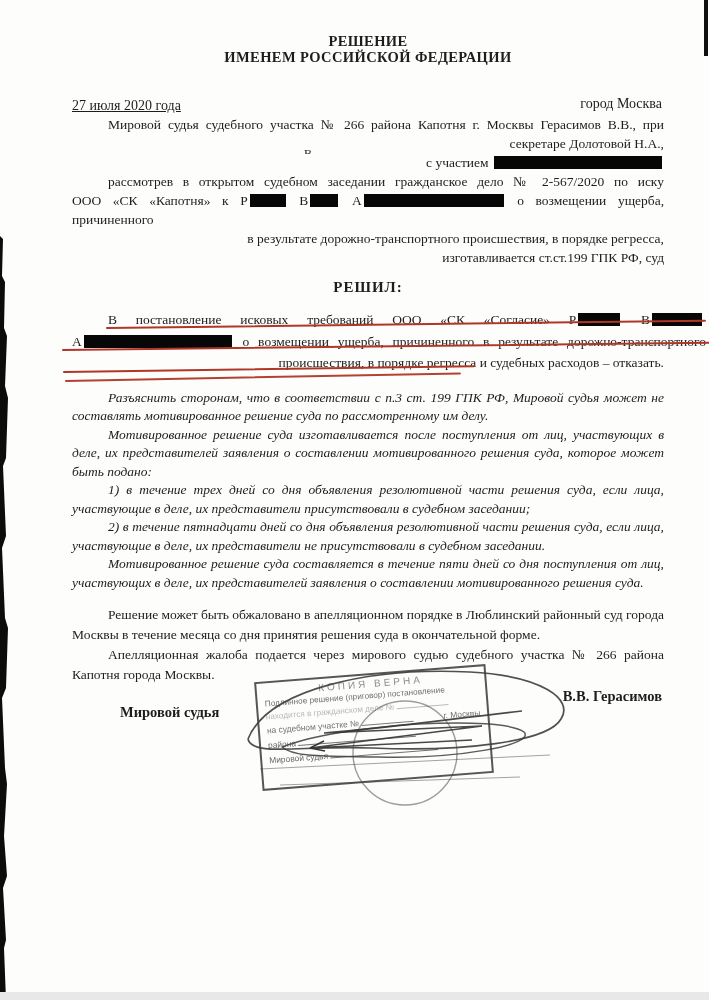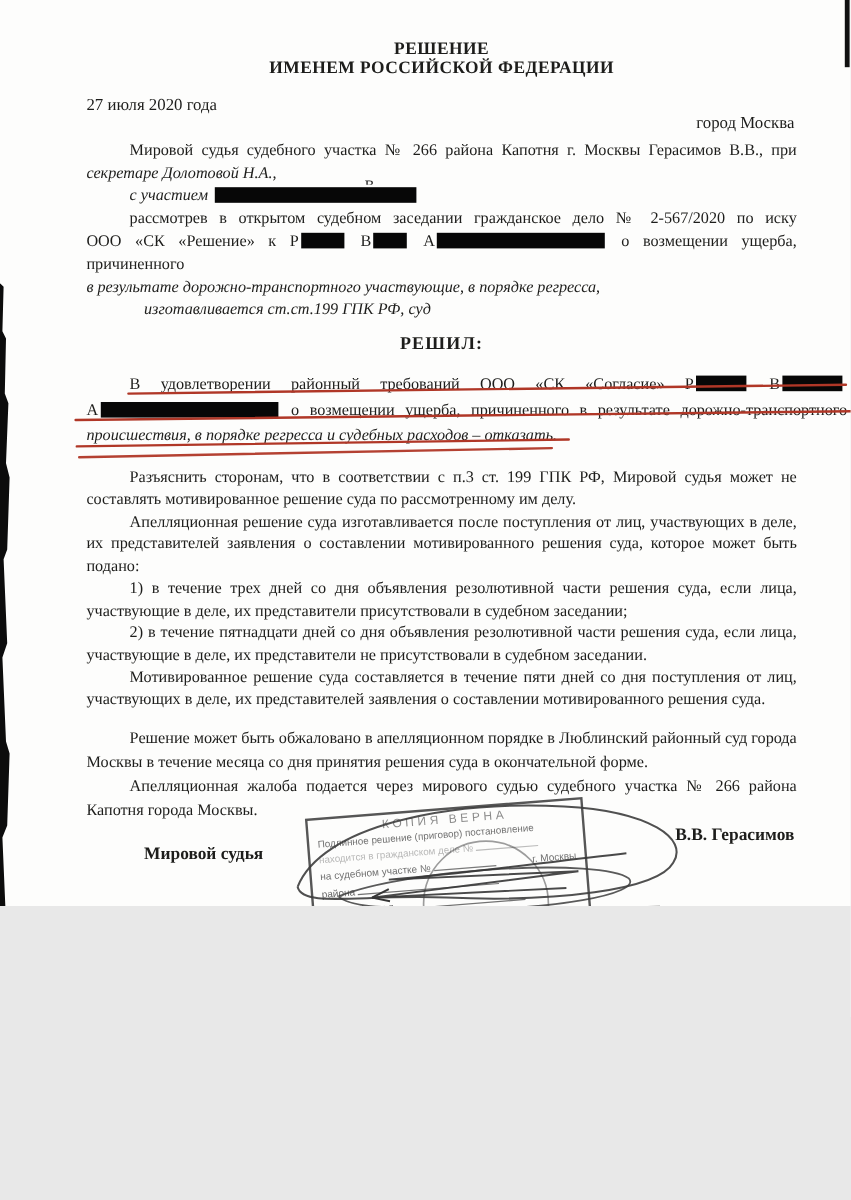--- a/index.html
+++ b/index.html
@@ -1,33 +1,33 @@
 <!DOCTYPE html>
 <html><head>
 <meta charset="utf-8">
 <style>
   html,body { margin:0; padding:0; background:#e8e8e8; }
   .page {
-    position:relative; width:709px; height:755px; margin:0 auto;
+    position:relative; width:709px; height:992px; margin:0 auto;
     background:#fdfdfc; overflow:hidden;
     font-family:"Liberation Serif", serif; color:#1d1d1b;
   }
   .content { position:absolute; left:72px; top:0; width:592px; }
 
   .doc-title { margin-top:34px; text-align:center; font-weight:bold;
                font-size:14.5px; line-height:15.5px; letter-spacing:.4px; }
 
   .date-row { position:relative; margin-top:15px; height:26px; font-size:14px; }
-  .date-left  { position:absolute; left:0; top:1px; }
+  .date-left  { position:absolute; left:0; top:18px;text-decoration:underline; }
   .city-right { position:absolute; right:2px; top:16px; }
 
   .body-line { font-size:13.5px; }
   .intro { margin-top:9px; line-height:19px; position:relative; }
   .jline { text-align:justify; text-align-last:justify; }
-  .lline { text-align:left;font-style:italic; }
+  .lline { text-align:right; }
   .ind   { text-indent:36px; }
   .ind2  { text-indent:48px; }
 
   .redact { display:inline-block; height:13px; background:#070707;
             vertical-align:-2px; margin:0 2px; }
   .rw-a { width:168px; } .rw-b { width:36px; } .rw-c { width:28px; }
   .rw-d { width:140px; } .rw-e { width:42px; } .rw-f { width:50px; }
   .rw-g { width:148px; }
 
   .frag-over-bar { position:absolute; left:232px; top:30px; height:9px;
@@ -39,21 +39,21 @@
   .resolution { position:relative; margin-top:13px; line-height:21.5px; }
   .res-l1 { margin-right:-40px; }
   .res-l2 { margin-right:-42px; }
   .redline { position:absolute; height:2.2px; background:#b03727;
              border-radius:2px; transform-origin:left center; }
   .u1 { left:34px;  top:18px; width:600px; transform:rotate(-0.7deg); }
   .u2 { left:-10px; top:40px; width:650px; transform:rotate(-0.65deg); }
   .u3 { left:-9px;  top:62px; width:412px; transform:rotate(-0.8deg); }
   .u4 { left:-7px;  top:71px; width:396px; transform:rotate(-1.1deg); opacity:.95; }
 
-  .clarif { margin-top:15px; line-height:18.5px; }
+  .clarif { margin-top:15px; line-height:18.5px;font-style:italic; }
   .clarif p, .appeal p { margin:0; text-indent:36px; text-align:justify; }
   .appeal { margin-top:13px; line-height:20px; }
 
   .sig-block { position:relative; height:190px; }
   .judge-label { position:absolute; left:48px; top:19px; font-weight:bold; font-size:14.5px; }
   .judge-name  { position:absolute; right:2px; top:3px;  font-weight:bold; font-size:14.5px; }
 
   .stamp { position:absolute; left:186px; top:-12px; width:214px; height:98px;
            transform:rotate(-4.5deg); border:2px solid #565656;
            padding:3px 7px 4px 7px; background:rgba(255,255,255,.2);
@@ -99,50 +99,50 @@
     <div class="intro body-line">
       <div class="jline ind">Мировой судья судебного участка № 266 района Капотня г. Москвы Герасимов В.В.,  при</div>
       <div class="lline">секретаре Долотовой Н.А.,</div>
       <div class="lline ind">
         <span>с участием</span>
         <span class="redact rw-a"></span>
       </div>
       <span class="frag-over-bar">В</span>
       <div class="jline ind">рассмотрев в открытом судебном заседании гражданское дело № 2-567/2020 по иску</div>
       <div class="jline">
-        <span>ООО «СК «Решение» к Р</span><span class="redact rw-b"></span>
+        <span>ООО «СК «Капотня» к Р</span><span class="redact rw-b"></span>
         <span>В</span><span class="redact rw-c"></span>
         <span>А</span><span class="redact rw-d"></span>
         <span>о возмещении ущерба, причиненного</span>
       </div>
-      <div class="lline">в результате дорожно-транспортного участвующие, в порядке регресса,</div>
+      <div class="lline">в результате дорожно-транспортного происшествия, в порядке регресса,</div>
       <div class="lline ind2">изготавливается ст.ст.199  ГПК РФ, суд</div>
     </div>
 
     <div class="reshil">РЕШИЛ:</div>
 
     <div class="resolution body-line">
       <div class="jline ind res-l1">
-        <span>В удовлетворении районный требований ООО «СК «Согласие» Р</span><span class="redact rw-e"></span>
+        <span>В постановление исковых требований ООО «СК «Согласие» Р</span><span class="redact rw-e"></span>
         <span>В</span><span class="redact rw-f"></span>
       </div>
       <div class="jline res-l2">
         <span>А</span><span class="redact rw-g"></span>
         <span>о возмещении ущерба, причиненного в результате дорожно-транспортного</span>
       </div>
       <div class="lline">происшествия, в порядке регресса и судебных расходов – отказать.</div>
       <div class="redline u1"></div>
       <div class="redline u2"></div>
       <div class="redline u3"></div>
       <div class="redline u4"></div>
     </div>
 
     <div class="clarif body-line">
       <p>Разъяснить сторонам, что в соответствии с п.3 ст. 199 ГПК РФ, Мировой судья может не составлять мотивированное решение суда по рассмотренному им делу.</p>
-      <p>Апелляционная решение суда изготавливается после поступления от лиц, участвующих в деле, их представителей заявления о составлении мотивированного решения суда, которое может быть подано:</p>
+      <p>Мотивированное решение суда изготавливается после поступления от лиц, участвующих в деле, их представителей заявления о составлении мотивированного решения суда, которое может быть подано:</p>
       <p>1) в течение трех дней со дня объявления резолютивной части решения суда, если лица, участвующие в деле, их представители присутствовали в судебном заседании;</p>
       <p>2) в течение пятнадцати дней со дня объявления резолютивной части решения суда, если лица, участвующие в деле, их представители не присутствовали в судебном заседании.</p>
       <p>Мотивированное решение суда составляется в течение пяти дней со дня поступления от лиц, участвующих в деле, их представителей заявления о составлении мотивированного решения суда.</p>
     </div>
 
     <div class="appeal body-line">
       <p>Решение может быть обжаловано в апелляционном порядке в Люблинский районный суд города Москвы в течение месяца со дня принятия решения суда в окончательной форме.</p>
       <p>Апелляционная жалоба подается через мирового судью судебного участка № 266 района Капотня города Москвы.</p>
     </div>
 

